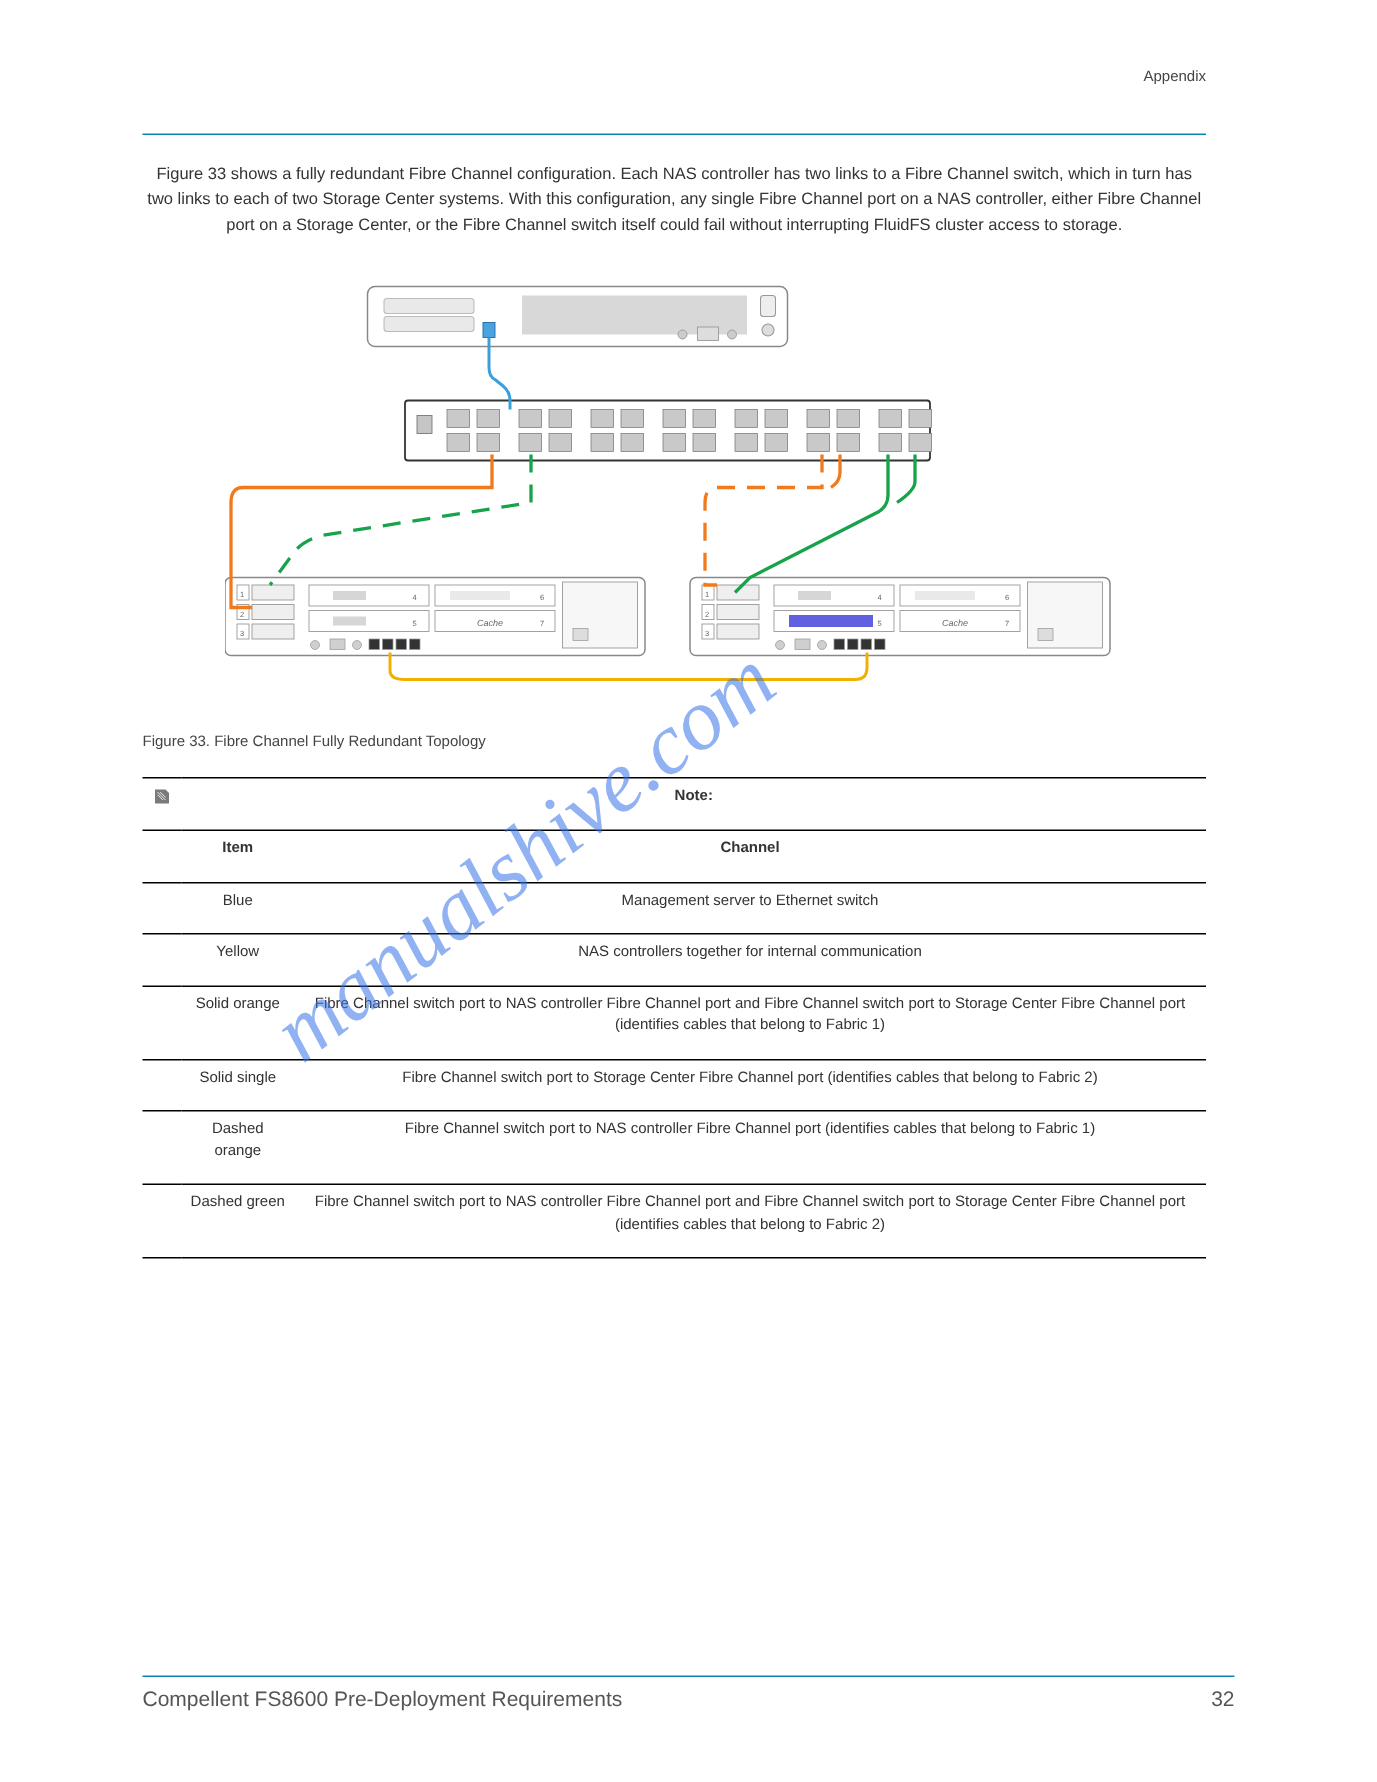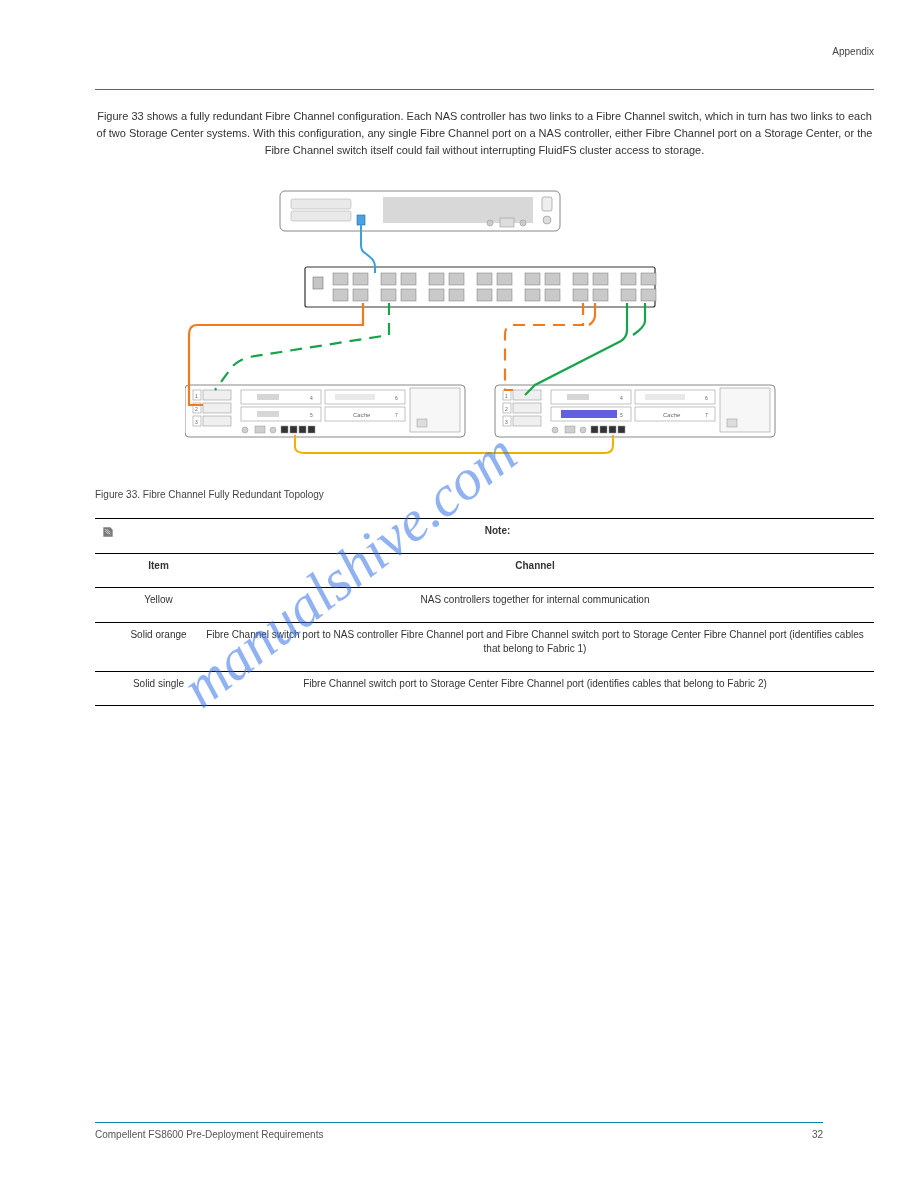--- a/index.html
+++ b/index.html
@@ -5,21 +5,21 @@
   * { box-sizing: border-box; margin: 0; padding: 0; }
   body {
     font-family: Arial, Helvetica, sans-serif;
     background: #fff;
     width: 918px;
     height: 1188px;
     position: relative;
     color: #333;
   }
   .page {
-    padding: 60px 44px 40px 95px;
+    padding: 60px 114px 40px 95px;
     position: relative;
     height: 100%;
   }
   .header-area {
     height: 30px;
     border-bottom: 1.5px solid #0a84b5;
     margin-bottom: 18px;
     position: relative;
   }
   .header-text {
@@ -87,21 +87,21 @@
   }
   .note-cell { width: 26px; }
   .col-item { width: 75px; }
   .footer {
     position: absolute;
     left: 95px;
     right: 95px;
     bottom: 48px;
   }
   .footer-rule { border-top: 1.5px solid #0a84b5; margin-bottom: 6px; }
-  .footer-row { display: flex; justify-content: space-between; font-size: 10px; color: #555; }
+  .footer-row { display: flex; justify-content: space-between; font-size: 14px; color: #555; }
 </style>
 </head>
 <body>
 
 <div class="page">
 
   <div class="header-area">
     <span class="header-text">Appendix</span>
   </div>
 
@@ -264,32 +264,47 @@
       </td>
       <td colspan="2"><strong>Note:</strong> <span></span></td>
     </tr>
     <tr>
       <td></td>
       <td class="col-item"><strong>Item</strong></td>
       <td><strong>Channel</strong></td>
     </tr>
     <tr>
           <td></td>
+          <td>Blue</td>
+          <td>Management server to Ethernet switch</td>
+        </tr>
+    <tr>
+          <td></td>
           <td>Yellow</td>
           <td>NAS controllers together for internal communication</td>
         </tr>
     <tr>
           <td></td>
           <td>Solid orange</td>
           <td>Fibre Channel switch port to NAS controller Fibre Channel port and Fibre Channel switch port to Storage Center Fibre Channel port (identifies cables that belong to Fabric 1)</td>
         </tr>
     <tr>
           <td></td>
           <td>Solid single</td>
           <td>Fibre Channel switch port to Storage Center Fibre Channel port (identifies cables that belong to Fabric 2)</td>
+        </tr>
+    <tr>
+          <td></td>
+          <td>Dashed orange</td>
+          <td>Fibre Channel switch port to NAS controller Fibre Channel port (identifies cables that belong to Fabric 1)</td>
+        </tr>
+    <tr>
+          <td></td>
+          <td>Dashed green</td>
+          <td>Fibre Channel switch port to NAS controller Fibre Channel port and Fibre Channel switch port to Storage Center Fibre Channel port (identifies cables that belong to Fabric 2)</td>
         </tr>
   </tbody>
     </table>
 
   <div class="watermark">manualshive.com</div>
 
   <div class="footer">
     <div class="footer-rule"></div>
     <div class="footer-row">
       <span>Compellent FS8600 Pre-Deployment Requirements</span>

